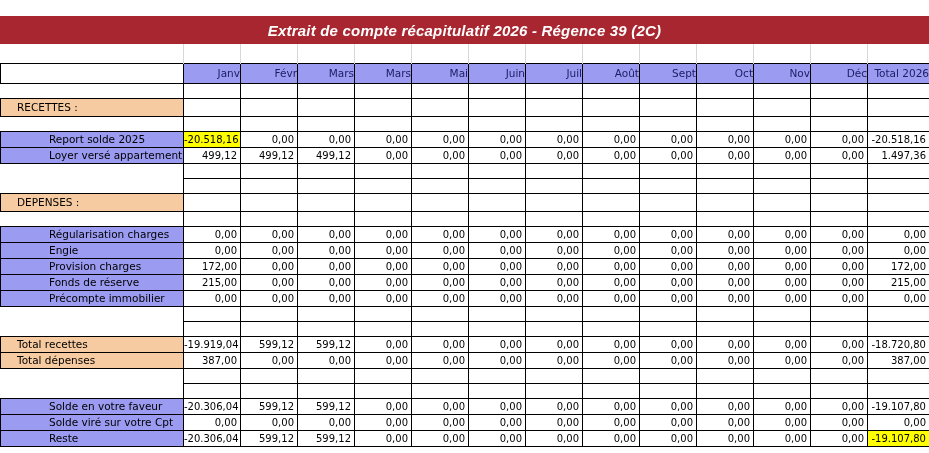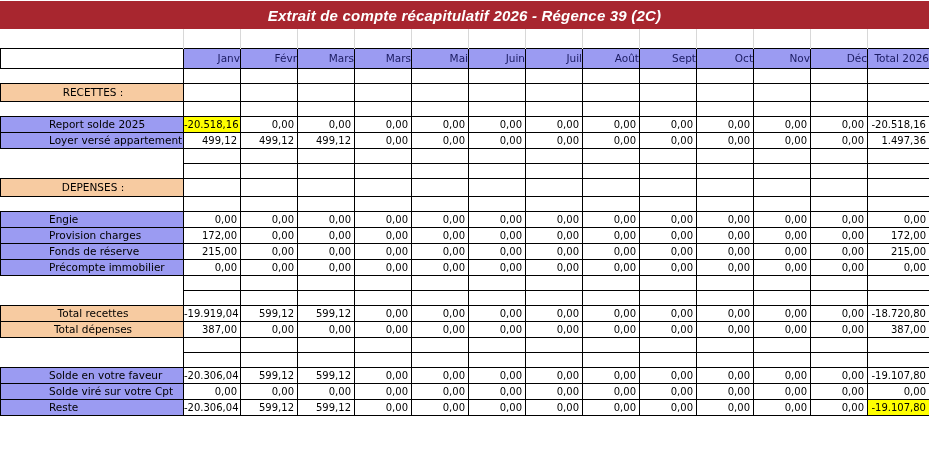--- a/index.html
+++ b/index.html
@@ -5,37 +5,37 @@
   :root{
     --banner:#A8262F; --purple:#9B9BF2; --peach:#F7CBA1; --yellow:#FFFF00;
     --grid_line:#D8D8D8; --header_text:#1C1C62;
   }
   html,body{margin:0;padding:0;}
   body{
     width:929px;height:453px;background:#FFFFFF;overflow:hidden;
     font-family:"DejaVu Sans","Liberation Sans",sans-serif;color:#000;
   }
   .banner{
-    margin-top:1px;height:28px;background:var(--banner);
+    margin-top:16px;height:28px;background:var(--banner);
     display:flex;align-items:center;justify-content:center;
   }
   .banner span{
     color:#fff;font-family:"Liberation Sans",sans-serif;
     font-style:italic;font-weight:bold;font-size:15px;letter-spacing:.2px;
   }
   table{border-collapse:collapse;table-layout:fixed;width:929px;}
   td{
     padding:0;font-size:10.5px;line-height:1;overflow:hidden;
     white-space:nowrap;vertical-align:middle;
   }
   td.b{border:1px solid #000;}
   td.g{border-left:1px solid var(--grid_line);border-right:1px solid var(--grid_line);}
   td.val{text-align:right;padding-right:3px;font-size:10px;}
   td.lbl{text-align:left;padding-left:3px;}
-  td.center{text-align:center;padding-left:2px;}
+  td.center{text-align:left;padding-left:16px;}
   td.purple{background:var(--purple);padding-left:48px;}
   td.peach{background:var(--peach);}
   td.yellow{background:var(--yellow);}
   tr.h-header td{height:19px;background:var(--purple);text-align:right;color:var(--header_text);font-size:10.5px;}
   tr.h-header td.corner{background:#fff;}
   tr.h-grid td{height:19px;}
   tr.h-blank td{height:14px;}
   tr.h-section td{height:17px;}
   tr.h-data td{height:15px;}
 </style>
@@ -234,20 +234,36 @@
         <td class="b"></td>
         <td class="b"></td>
         <td class="b"></td>
         <td class="b"></td>
         <td class="b"></td>
         <td class="b"></td>
         <td class="b"></td>
         <td class="b"></td>
       </tr>
       <tr class="h-data">
+        <td class="b purple lbl">Régularisation charges</td>
+        <td class="b val">0,00</td>
+        <td class="b val">0,00</td>
+        <td class="b val">0,00</td>
+        <td class="b val">0,00</td>
+        <td class="b val">0,00</td>
+        <td class="b val">0,00</td>
+        <td class="b val">0,00</td>
+        <td class="b val">0,00</td>
+        <td class="b val">0,00</td>
+        <td class="b val">0,00</td>
+        <td class="b val">0,00</td>
+        <td class="b val">0,00</td>
+        <td class="b val">0,00</td>
+      </tr>
+      <tr class="h-data">
         <td class="b purple lbl">Engie</td>
         <td class="b val">0,00</td>
         <td class="b val">0,00</td>
         <td class="b val">0,00</td>
         <td class="b val">0,00</td>
         <td class="b val">0,00</td>
         <td class="b val">0,00</td>
         <td class="b val">0,00</td>
         <td class="b val">0,00</td>
         <td class="b val">0,00</td>

